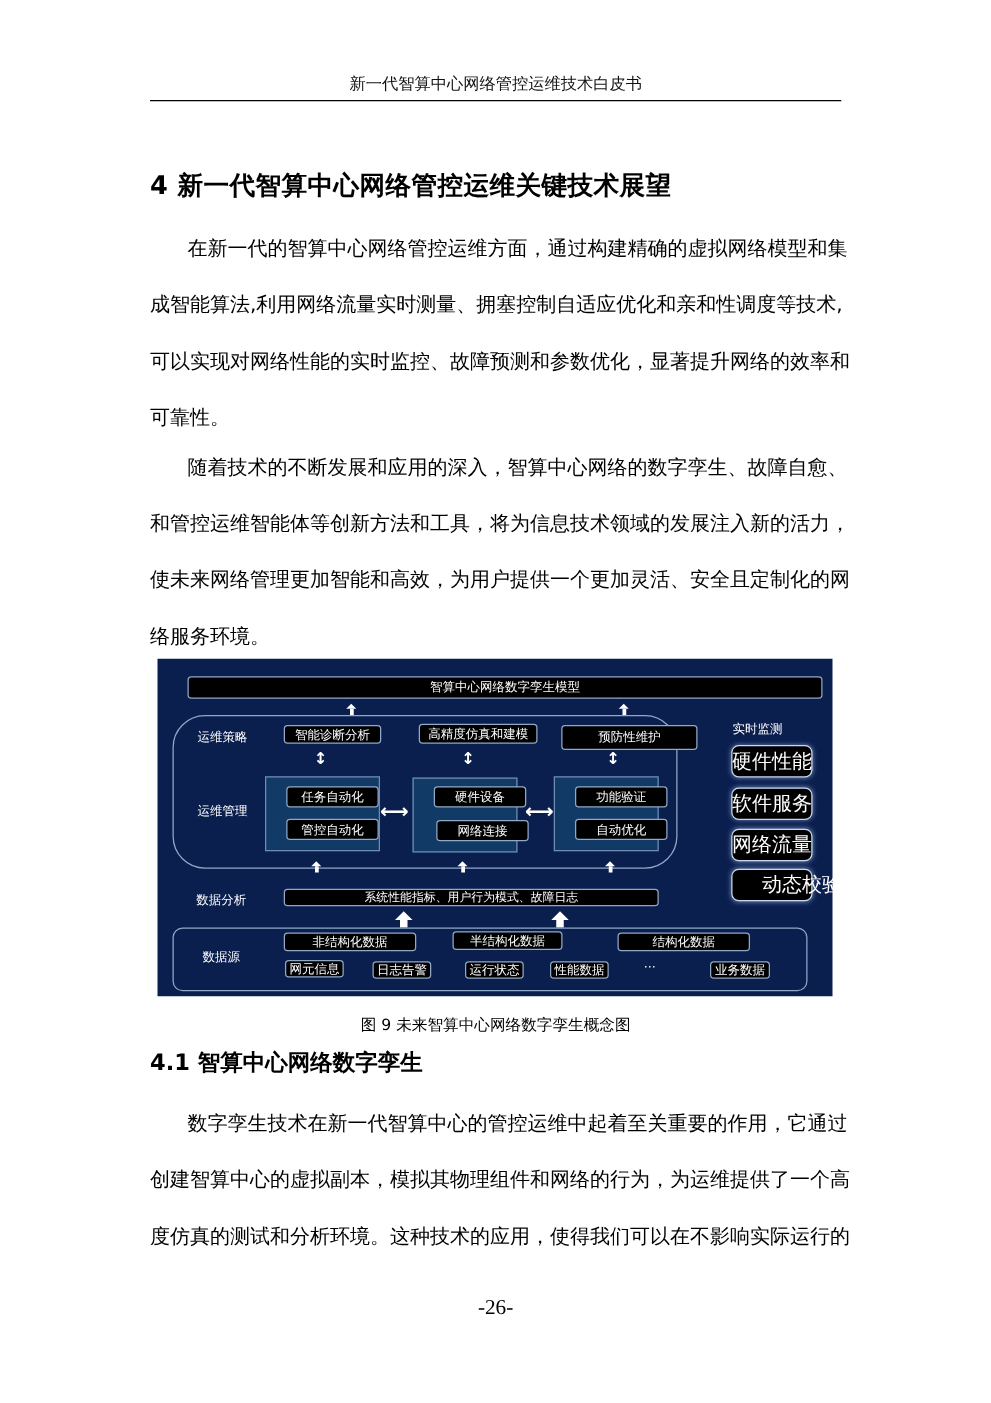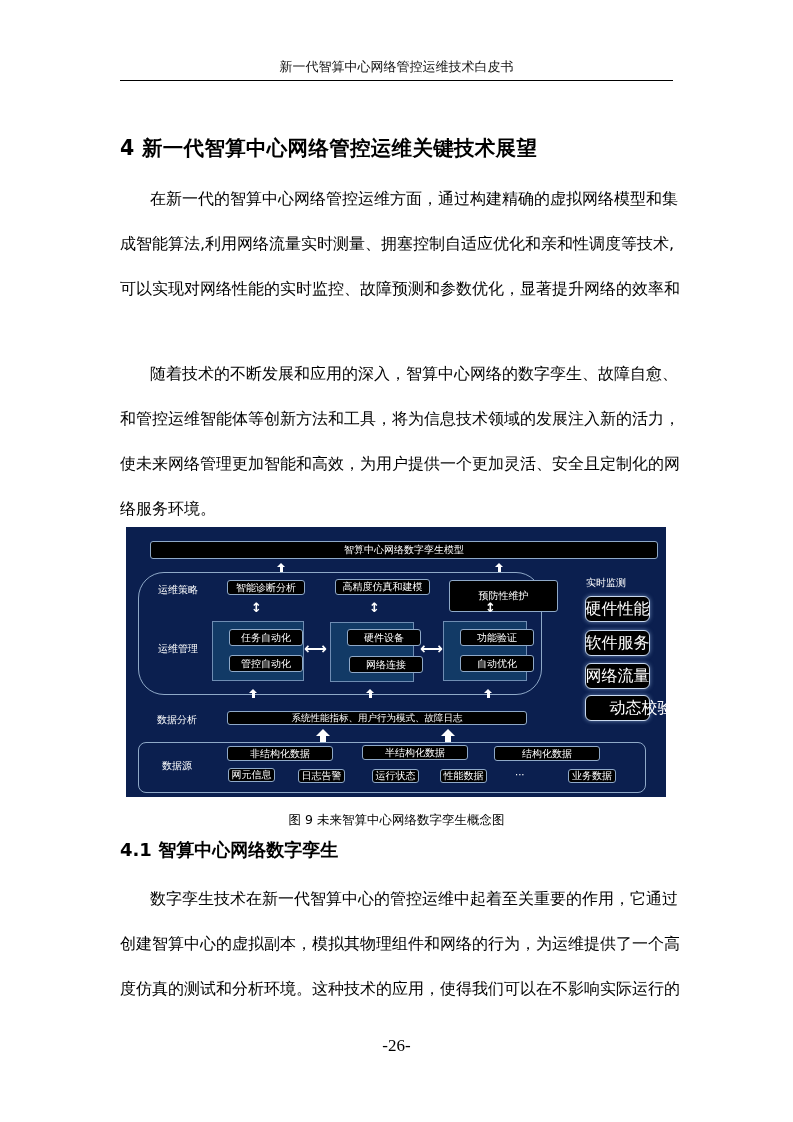--- a/index.html
+++ b/index.html
@@ -39,41 +39,42 @@
 
 <div class="running-header">新一代智算中心网络管控运维技术白皮书</div>
 <div class="header-rule"></div>
 
 <div class="h1">4 新一代智算中心网络管控运维关键技术展望</div>
 
 <div class="para" style="top:176px;">
   <span class="ln indent">在新一代的智算中心网络管控运维方面，通过构建精确的虚拟网络模型和集</span>
   <span class="ln">成智能算法,利用网络流量实时测量、拥塞控制自适应优化和亲和性调度等技术,</span>
   <span class="ln">可以实现对网络性能的实时监控、故障预测和参数优化，显著提升网络的效率和</span>
+  <span class="ln last">可靠性。</span>
 </div>
 
 <div class="para" style="top:351px;">
   <span class="ln indent">随着技术的不断发展和应用的深入，智算中心网络的数字孪生、故障自愈、</span>
   <span class="ln">和管控运维智能体等创新方法和工具，将为信息技术领域的发展注入新的活力，</span>
   <span class="ln">使未来网络管理更加智能和高效，为用户提供一个更加灵活、安全且定制化的网</span>
   <span class="ln last">络服务环境。</span>
 </div>
 
 <div class="diagram">
   <div class="d-box" style="left:12px; top:14px; width:508px; height:18px;">智算中心网络数字孪生模型</div>
 
   <div class="arrow-up" style="left:155px; top:36px;"></div>
   <div class="arrow-up" style="left:373px; top:36px;"></div>
 
   <div class="d-panel" style="left:12px; top:45px; width:404px; height:123px; border-radius: 26px;"></div>
 
   <div class="d-label" style="left:32px; top:56px;">运维策略</div>
   <div class="d-box" style="left:89px; top:53px; width:78px; height:15px;">智能诊断分析</div>
   <div class="d-box" style="left:197px; top:52px; width:95px; height:16px;">高精度仿真和建模</div>
-  <div class="d-box" style="left:311px; top:53px; width:109px; height:32px;">预防性维护</div>
+  <div class="d-box" style="left:311px; top:53px; width:109px; height:20px;">预防性维护</div>
 
   <div class="arrow-v" style="left:125px; top:74px;">↕</div>
   <div class="arrow-v" style="left:243px; top:74px;">↕</div>
   <div class="arrow-v" style="left:359px; top:74px;">↕</div>
 
   <div class="d-label" style="left:32px; top:115px;">运维管理</div>
 
   <div class="d-group" style="left:86px; top:94px; width:92px; height:60px;">
     <div class="d-box" style="left:4px; top:7px; width:74px; height:17px;">任务自动化</div>
     <div class="d-box" style="left:4px; top:33px; width:74px; height:17px;">管控自动化</div>
@@ -101,21 +102,21 @@
 
   <div class="d-label" style="left:31px; top:186px;">数据分析</div>
   <div class="d-box" style="left:89px; top:184px; width:300px; height:14px; font-size:9.5px;">系统性能指标、用户行为模式、故障日志</div>
 
   <div class="arrow-up big" style="left:197px; top:202px;"></div>
   <div class="arrow-up big" style="left:322px; top:202px;"></div>
 
   <div class="d-panel" style="left:12px; top:215px; width:508px; height:51px; border-radius: 8px;"></div>
   <div class="d-label" style="left:36px; top:232px;">数据源</div>
   <div class="d-box" style="left:89px; top:219px; width:106px; height:15px;">非结构化数据</div>
-  <div class="d-box" style="left:224px; top:218px; width:106px; height:15px;">半结构化数据</div>
+  <div class="d-box" style="left:224px; top:218px; width:88px; height:15px;">半结构化数据</div>
   <div class="d-box" style="left:356px; top:219px; width:106px; height:15px;">结构化数据</div>
 
   <div class="d-box" style="left:90px; top:241px; width:47px; height:14px;">网元信息</div>
   <div class="d-box" style="left:160px; top:242px; width:47px; height:14px;">日志告警</div>
   <div class="d-box" style="left:234px; top:242px; width:47px; height:14px;">运行状态</div>
   <div class="d-box" style="left:302px; top:242px; width:47px; height:14px;">性能数据</div>
   <div class="d-label" style="left:389px; top:242px;">···</div>
   <div class="d-box" style="left:430px; top:242px; width:48px; height:14px;">业务数据</div>
 </div>
 

